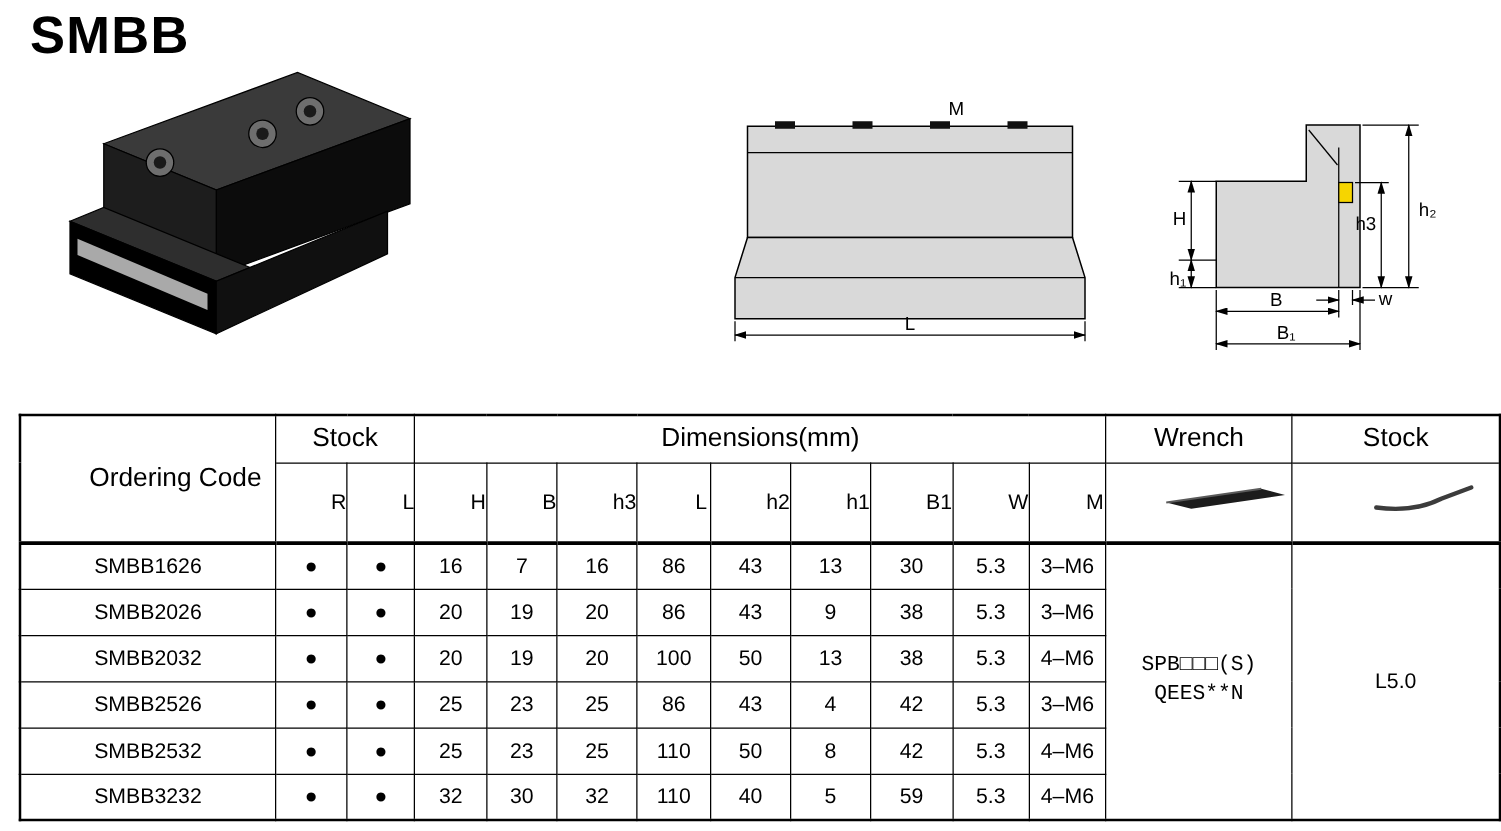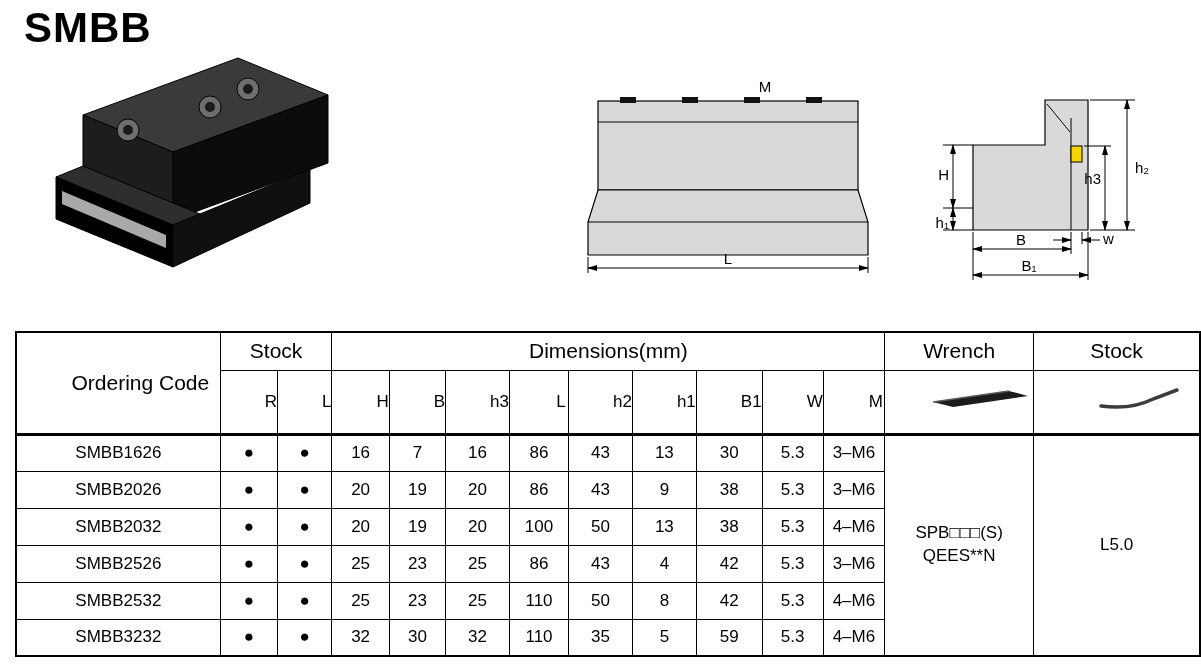--- a/index.html
+++ b/index.html
@@ -38,21 +38,21 @@
     background:#fff;
     text-align:center; vertical-align:middle;
     font-size:17px; font-weight:normal;
     padding:0;
   }
   .spec-table thead tr.hr1 th { height:38px; font-size:21px; }
   .spec-table thead tr.hr2 th { height:64px; }
   .spec-table thead th.sep, .spec-table thead tr.hr2 th { border-bottom:3px solid #000;padding-left:44px; }
   .spec-table tbody td { height:37px; }
   .dot { font-size:15px; }
-  .insert-cell div { line-height:1.35; font-size:17px; }
+  .insert-cell div { line-height:1.35; font-size:17px;font-family:Liberation Mono, monospace; }
 </style>
 </head>
 <body>
 
 <div class="page-title">SMBB</div>
 
 <svg class="drawing d3" viewBox="0 0 320 255" aria-hidden="true">
   <polygon points="35,70 190,13 280,50 125,107" fill="#3a3a3a" stroke="#000" stroke-width="1"></polygon>
   <polygon points="125,107 280,50 280,118 125,175" fill="#0c0c0c" stroke="#000" stroke-width="1"></polygon>
   <polygon points="35,70 125,107 125,175 35,138" fill="#1d1d1d" stroke="#000" stroke-width="1"></polygon>
@@ -266,20 +266,20 @@
       <td>4–M6</td>
     </tr>
     <tr>
       <td>SMBB3232</td>
       <td class="dot">●</td>
       <td class="dot">●</td>
       <td>32</td>
       <td>30</td>
       <td>32</td>
       <td>110</td>
-      <td>35</td>
+      <td>40</td>
       <td>5</td>
       <td>59</td>
       <td>5.3</td>
       <td>4–M6</td>
     </tr>
   </tbody>
 </table>
 
 </body></html>

